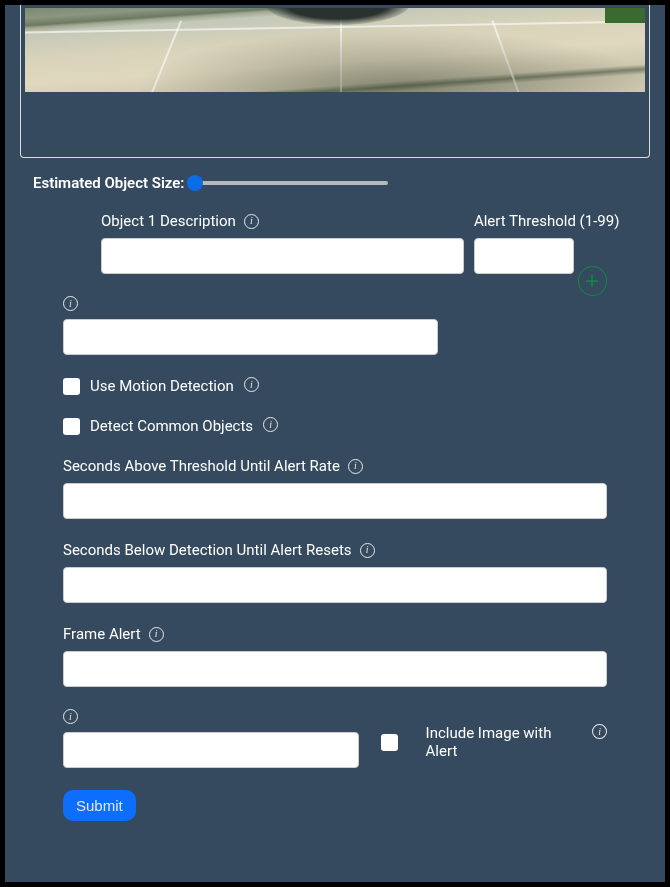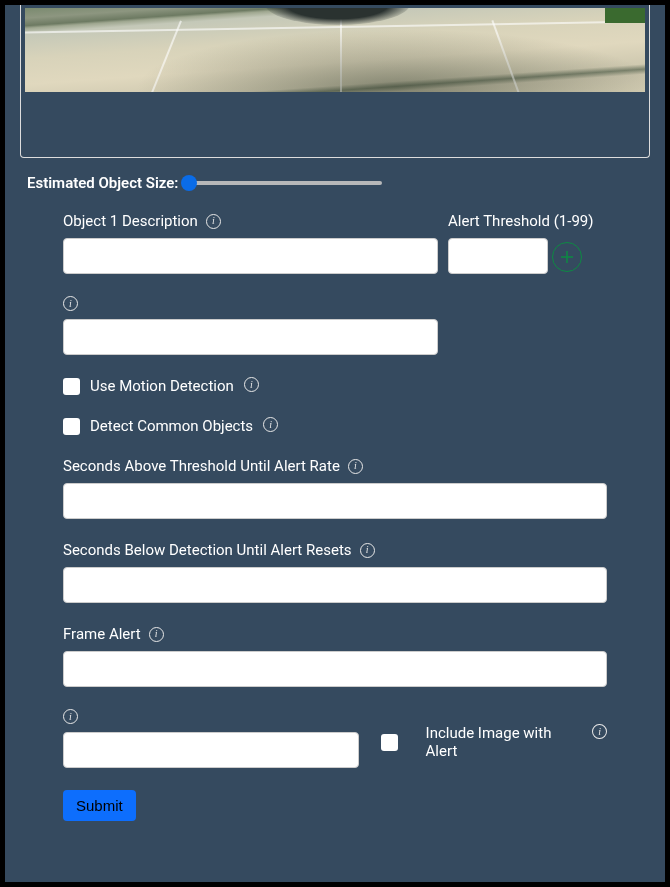--- a/index.html
+++ b/index.html
@@ -52,21 +52,21 @@
     }
 
     .concrete-line {
       position: absolute;
       background: rgba(255,255,255,0.6);
     }
 
     .slider-row {
       display: flex;
       align-items: center;
-      padding: 0 22px 20px 22px;
+      padding: 0 22px 20px 28px;
       margin-top: 16px;
     }
 
     .slider-label {
       font-size: 15px;
       font-weight: 600;
       margin-right: 8px;
     }
 
     .slider-track {
@@ -88,21 +88,22 @@
       border-radius: 50%;
     }
 
     .form-area {
       padding: 0 58px;
     }
 
     .row {
       display: flex;
       gap: 10px;
-      align-items: flex-start;
+      align-items: flex-end;
+      margin-left: 38px;
     }
 
     .field {
       margin-bottom: 22px;
     }
 
     .field.narrow {
       width: 375px;
     }
 
@@ -186,24 +187,24 @@
 
     .checkbox-label {
       font-size: 15px;
       display: flex;
       align-items: flex-start;
       gap: 10px;
     }
 
     .submit-btn {
       background: #0d6efd;
-      color: #000000;
+      color: #e5e5e5;
       border: none;
       padding: 7px 13px;
-      border-radius: 4px;
+      border-radius: 10px;
       font-size: 15px;
       cursor: pointer;
     }
 
     .row-split {
       display: flex;
       align-items: flex-end;
       gap: 22px;
     }
 

